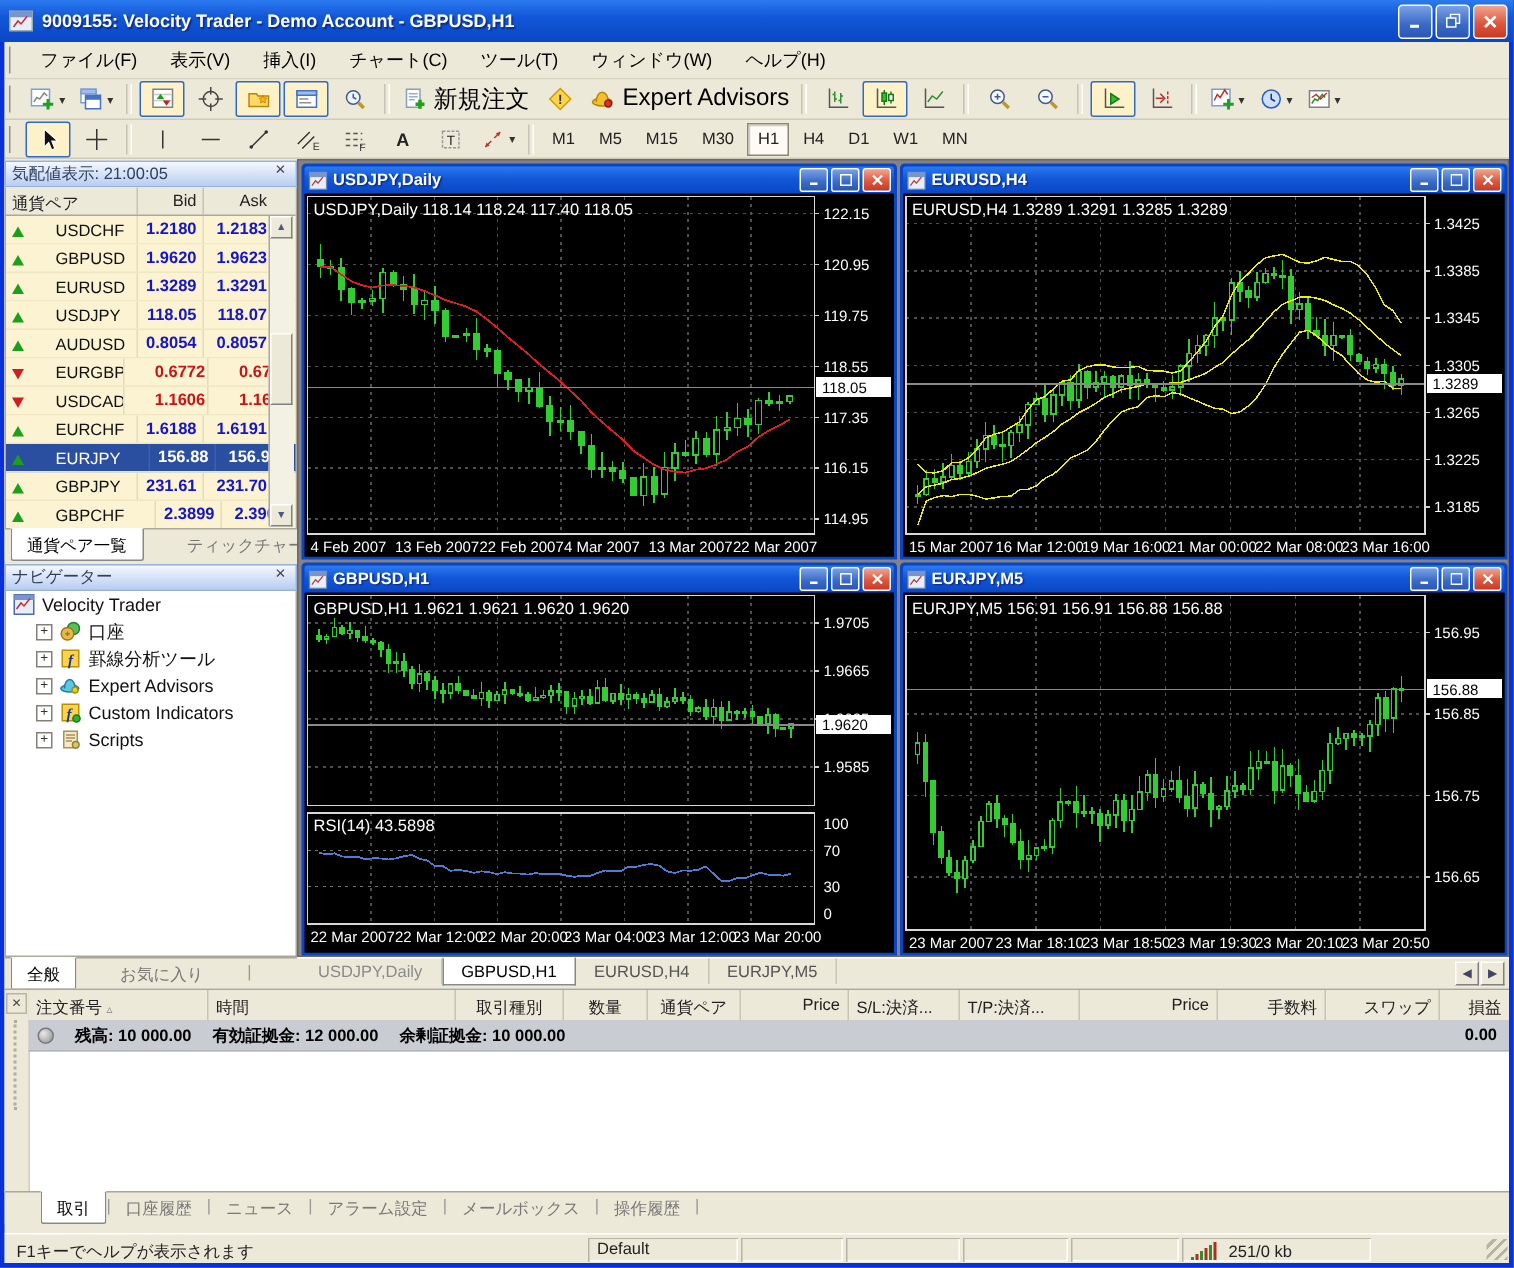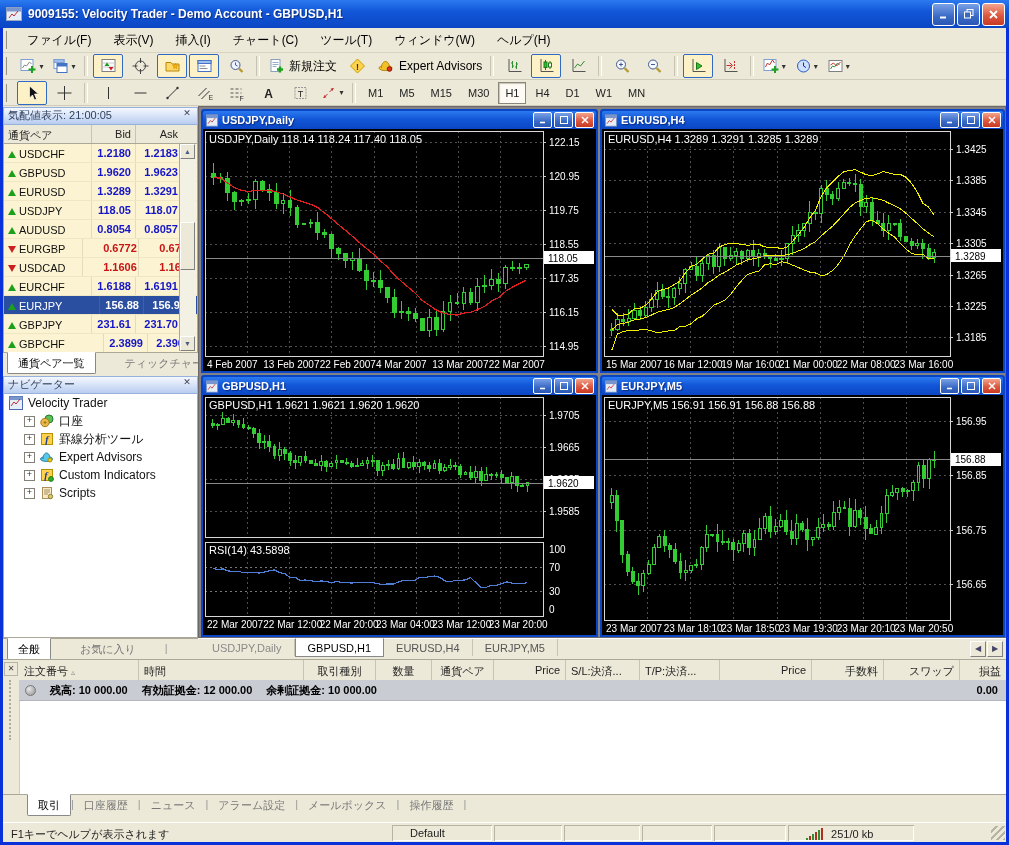--- a/index.html
+++ b/index.html
@@ -26,21 +26,21 @@
   
   .toolbar{position:absolute;left:0;width:1003px;background:#ece9d8;display:flex;align-items:center;
     border-bottom:1px solid #d0ccba;}
   .toolbar1{top:25px;height:26px;}
   .toolbar2{top:52px;height:25px;}
   .xp-btn{height:22px;min-width:24px;display:flex;align-items:center;justify-content:center;
     border:1px solid transparent;border-radius:2px;margin:0 1px;padding:0 2px;}
   .xp-btn.active{border:1px solid #316ac5;background:#fdf1c8;}
   .xp-btn .icon{display:flex;}
   .xp-btn .dd{font-size:8px;color:#333;margin-left:2px;}
-  .tb-label{margin-left:4px;font-size:12px;white-space:nowrap;}
+  .tb-label{margin-left:4px;font-size:16px;white-space:nowrap;}
   .tb-sep{width:2px;height:20px;margin:0 4px;border-left:1px solid #c6c3b5;border-right:1px solid #fff;}
   .tf-btn{height:20px;padding:0 6px;display:flex;align-items:center;font-size:11px;color:#222;
     border:1px solid transparent;margin:0 1px;}
   .tf-btn.active{border:1px solid #8a867a;background:#fdfbf4;box-shadow:inset 1px 1px 1px #c8c4b4;}
   
   .workspace{position:absolute;left:0;top:78px;width:1003px;height:553px;background:#ece9d8;}
   .left-col{position:absolute;left:0;top:0;width:195px;height:553px;}
   .dock-title{height:18px;background:linear-gradient(180deg,#f4f8ff,#b9cdf0);
     border:1px solid #98b0dc;display:flex;padding:0 4px;box-sizing:border-box;
     font-size:11px;color:#30415e;}
@@ -48,21 +48,21 @@
   
   .mw{position:absolute;left:0;top:1px;width:195px;height:246px;background:#fff;}
   .mw-body{position:absolute;left:0;top:18px;right:0;bottom:0;border:1px solid #aca899;border-top:none;box-sizing:border-box;background:#fbf3d2;}
   .mw-hrow{display:flex;height:19px;background:#ece9d8;border-bottom:1px solid #aca899;box-sizing:border-box;}
   .mw-hcell{font-size:11px;color:#222;padding:3px 4px 0 4px;box-sizing:border-box;border-right:1px solid #c8c4b4;}
   .mw-row{display:flex;height:19px;background:#fbf3d2;border-bottom:1px solid #efe6c4;box-sizing:border-box;}
   .mw-row.selected{background:#2b4fa0;}
   .mw-row.selected .sym,.mw-row.selected .num{color:#fff;}
   .mw-cell{box-sizing:border-box;padding:3px 4px 0 4px;border-right:1px solid #e4dbba;overflow:hidden;}
   .mw-row.selected .mw-cell{border-right-color:#3c5fae;}
-  .sym{font-size:11px;color:#111;display:flex;align-items:center;gap:3px;padding-top:2px;}
+  .sym{font-size:11px;color:#111;display:flex;align-items:center;gap:21px;padding-top:2px;}
   .num{font-size:11px;font-weight:bold;text-align:right;}
   .num.up{color:#1414c8;} .num.down{color:#c81414;margin-left:16px;}
   .arr{width:0;height:0;border-left:4px solid transparent;border-right:4px solid transparent;flex:none;}
   .arr.up{border-bottom:7px solid #1ca01c;}
   .arr.down{border-top:7px solid #cc2020;}
   
   .sbar{position:absolute;right:1px;top:19px;bottom:1px;width:16px;background:#f3f1e4;border-left:1px solid #aca899;}
   .sbtn{position:absolute;left:0;width:15px;height:15px;background:#ece9d8;border:1px solid #fff;
     border-right-color:#808080;border-bottom-color:#808080;box-sizing:border-box;
     font-size:7px;color:#4a5a80;text-align:center;line-height:13px;}
@@ -113,21 +113,21 @@
   .balance-row{position:absolute;left:16px;top:20px;right:0;height:20px;background:#c9ccd3;display:flex;
     align-items:center;font-weight:bold;font-size:11px;gap:14px;padding-left:6px;border-bottom:1px solid #b2b5bc;}
   .bal-circle{width:9px;height:9px;border-radius:50%;background:radial-gradient(circle at 3px 3px,#e8e8e8,#909090);
     border:1px solid #787878;flex:none;}
   .bal-profit{margin-left:auto;padding-right:8px;}
   .term-tabs{position:absolute;left:0;top:766px;width:1003px;height:22px;background:#ece9d8;display:flex;
     align-items:flex-start;padding-left:24px;box-sizing:border-box;border-top:1px solid #aca899;}
   
   .statusbar{position:absolute;left:0;top:794px;width:1003px;height:20px;background:#ece9d8;border-top:1px solid #fff;
     display:flex;align-items:center;font-size:11px;color:#222;}
-  .sb-panel{height:16px;margin:0 1px;box-sizing:border-box;padding:2px 6px 0 18px;white-space:nowrap;overflow:hidden;
+  .sb-panel{height:16px;margin:0 1px;box-sizing:border-box;padding:2px 6px 0 6px;white-space:nowrap;overflow:hidden;
     box-shadow:inset 1px 1px 0 #b8b4a4, inset -1px -1px 0 #fff;}
   .sb-flat{padding:2px 8px 0 8px;}
   .sb-grip{margin-left:auto;width:14px;height:14px;margin-right:1px;
     background:repeating-linear-gradient(135deg,transparent 0 3px,#b8b4a4 3px 5px);}
   svg{display:block;}
 </style>
 </head>
 <body>
 
 <div class="app">

